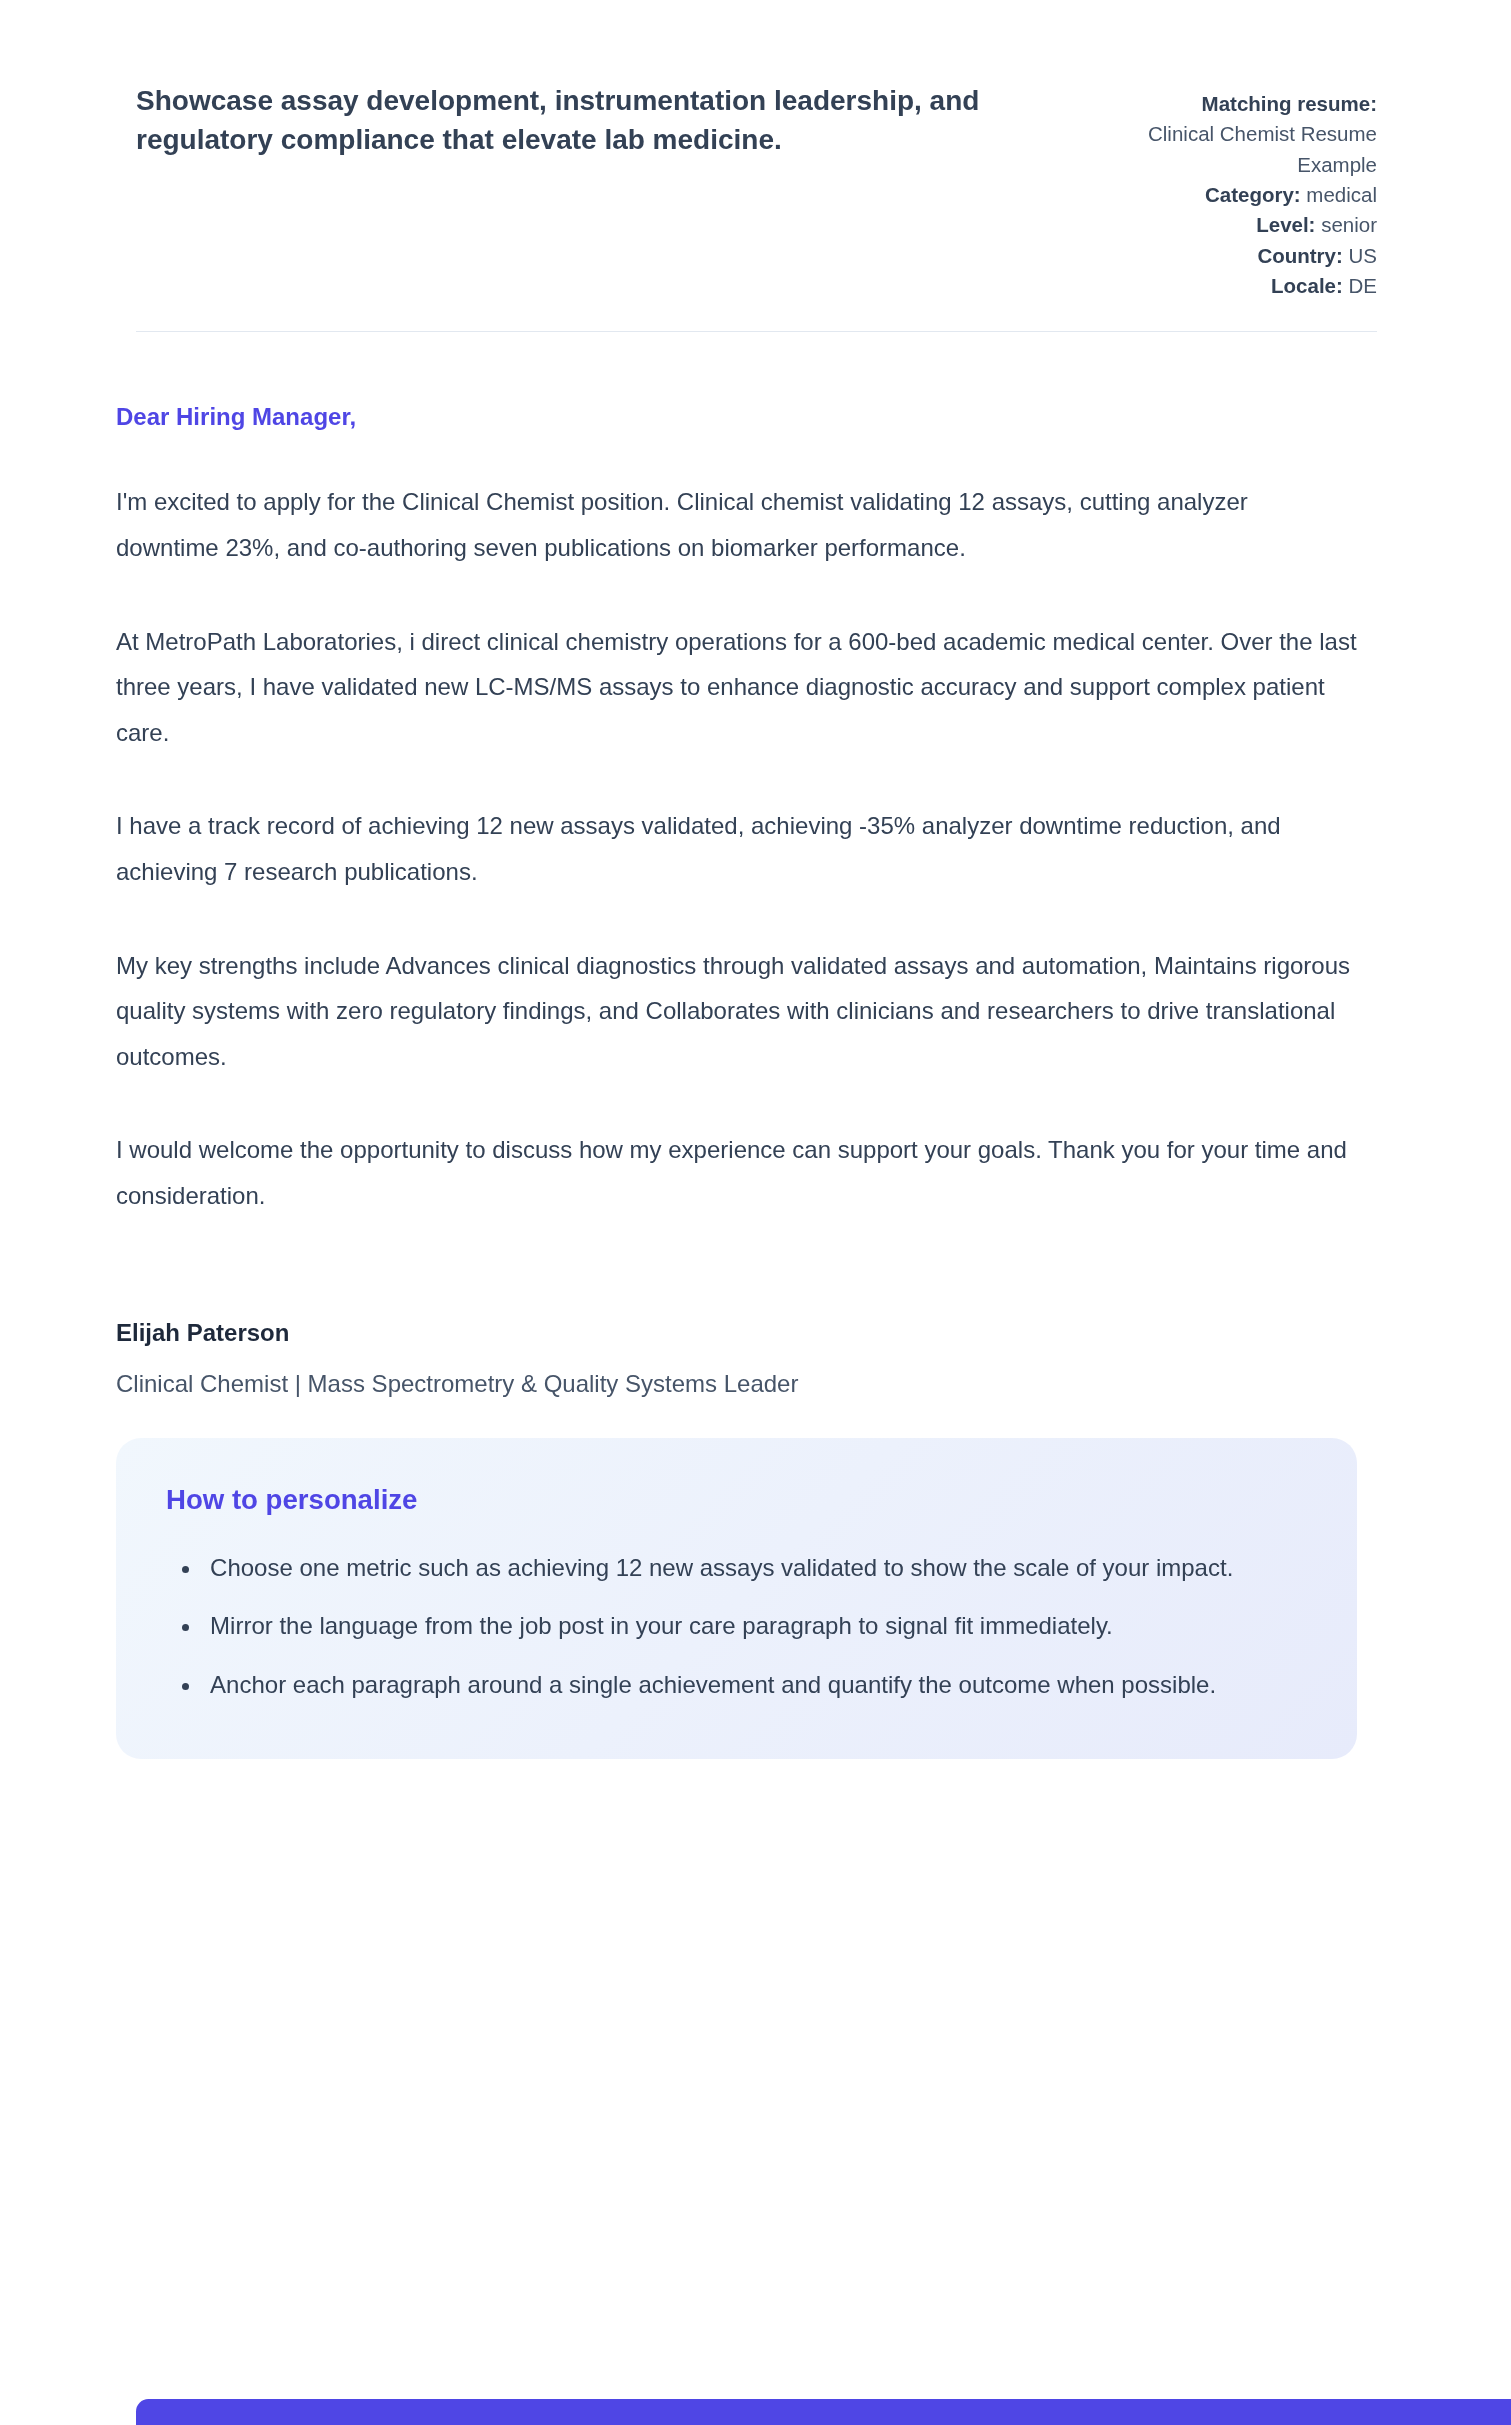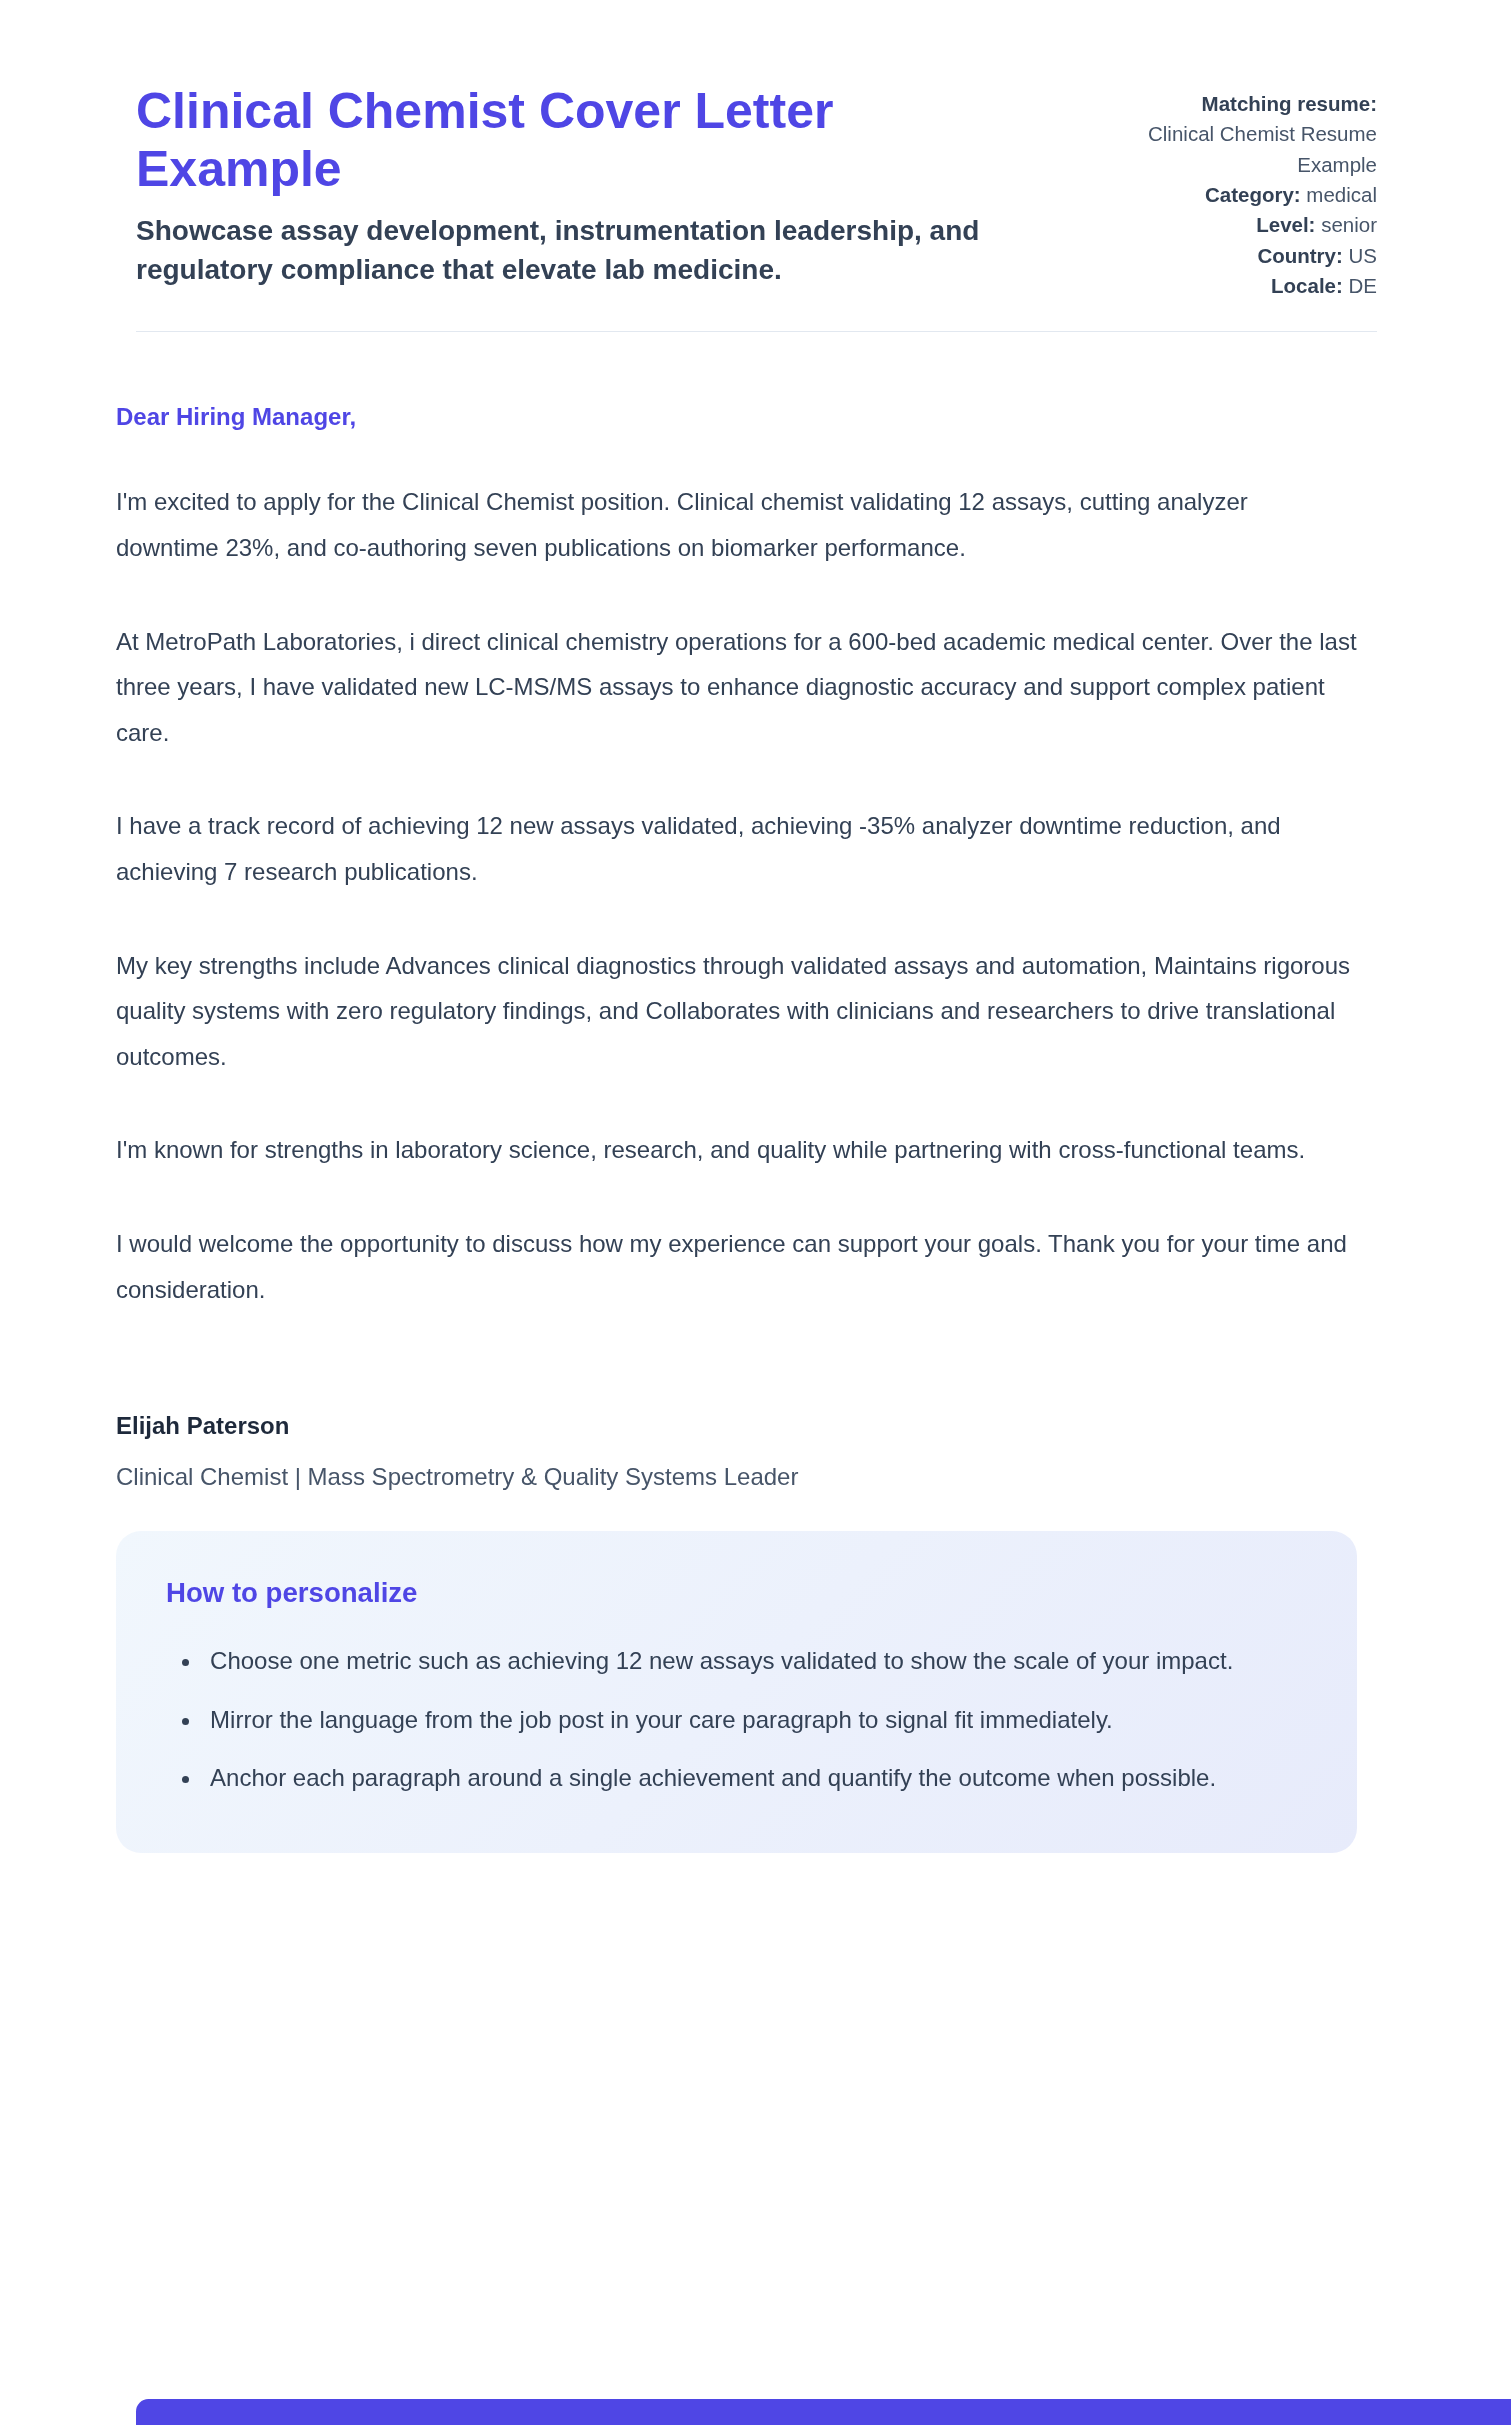--- a/index.html
+++ b/index.html
@@ -142,21 +142,20 @@
     background: var(--footer, #4f46e5);
   }
 </style>
 </head>
 <body>
 
 <div class="page">
 
   <header class="header">
     <div class="header-left">
-      <h1 class="page-title">Clinical Chemist Cover Letter Example</h1>
       <p class="page-subtitle">Showcase assay development, instrumentation leadership, and regulatory compliance that elevate lab medicine.</p>
     </div>
     <aside class="meta">
       <div><span class="m-label">Matching resume:</span></div>
       <div class="m-value">Clinical Chemist Resume Example</div>
       <div><span class="m-label">Category:</span> <span class="m-value">medical</span></div>
       <div><span class="m-label">Level:</span> <span class="m-value">senior</span></div>
       <div><span class="m-label">Country:</span> <span class="m-value">US</span></div>
       <div><span class="m-label">Locale:</span> <span class="m-value">DE</span></div>
     </aside>
@@ -164,21 +163,20 @@
 
   <hr class="divider">
 
   <main class="letter">
     <p class="salutation">Dear Hiring Manager,</p>
 
     <p class="para">I'm excited to apply for the Clinical Chemist position. Clinical chemist validating 12 assays, cutting analyzer downtime 23%, and co-authoring seven publications on biomarker performance.</p>
     <p class="para">At MetroPath Laboratories, i direct clinical chemistry operations for a 600-bed academic medical center. Over the last three years, I have validated new LC-MS/MS assays to enhance diagnostic accuracy and support complex patient care.</p>
     <p class="para">I have a track record of achieving 12 new assays validated, achieving -35% analyzer downtime reduction, and achieving 7 research publications.</p>
     <p class="para">My key strengths include Advances clinical diagnostics through validated assays and automation, Maintains rigorous quality systems with zero regulatory findings, and Collaborates with clinicians and researchers to drive translational outcomes.</p>
-    <p class="para">I'm known for strengths in laboratory science, research, and quality while partnering with cross-functional teams.</p>
     <p class="para">I would welcome the opportunity to discuss how my experience can support your goals. Thank you for your time and consideration.</p>
 
     <p class="sig-name">Elijah Paterson</p>
     <p class="sig-role">Clinical Chemist | Mass Spectrometry &amp; Quality Systems Leader</p>
 
 
     <section class="tips-box">
       <h2 class="tips-title">How to personalize</h2>
       <ul class="tips-list">
         <li>Choose one metric such as achieving 12 new assays validated to show the scale of your impact.</li>

